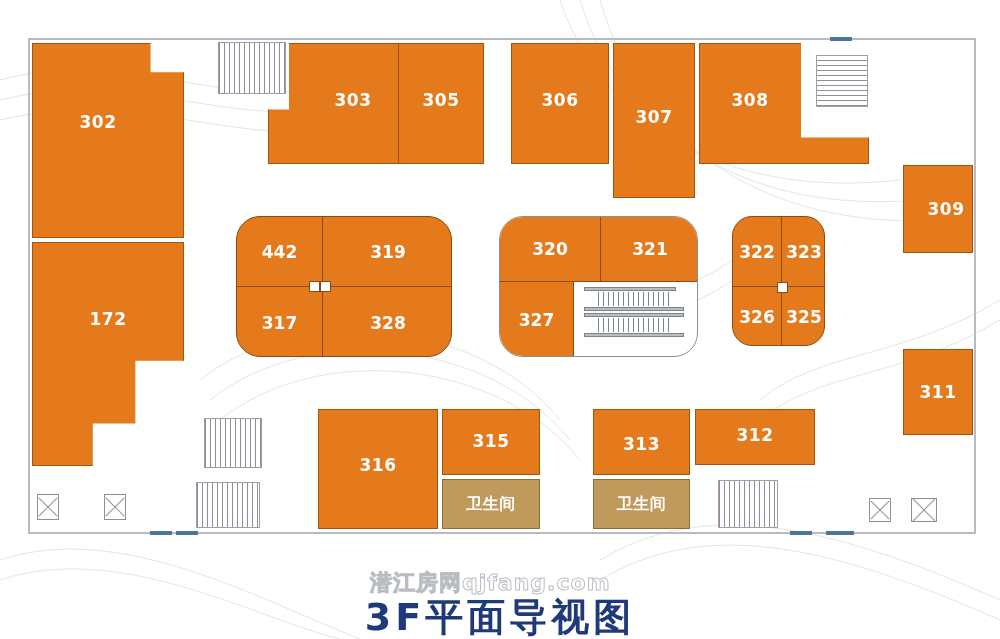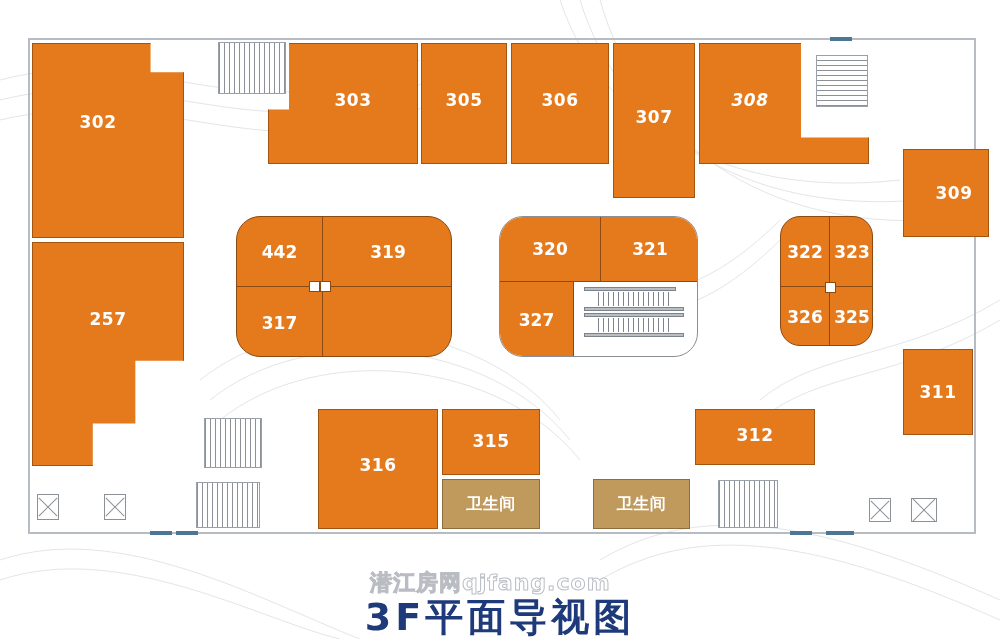--- a/index.html
+++ b/index.html
@@ -58,59 +58,62 @@
   <div class="window" style="left:830px;top:37px;width:22px;"></div>
   <div class="window" style="left:150px;top:531px;width:22px;"></div>
   <div class="window" style="left:176px;top:531px;width:22px;"></div>
   <div class="window" style="left:790px;top:531px;width:22px;"></div>
   <div class="window" style="left:826px;top:531px;width:28px;"></div>
 
   <div class="room" style="left:32px;top:43px;width:152px;height:195px;clip-path:polygon(0 0,78% 0,78% 15%,100% 15%,100% 100%,0 100%);">
     <span style="margin-top:-38px;margin-left:-20px;">302</span>
   </div>
   <div class="room" style="left:32px;top:242px;width:152px;height:224px;clip-path:polygon(0 0,100% 0,100% 53%,68% 53%,68% 81%,40% 81%,40% 100%,0 100%);">
-    <span style="margin-top:-70px;">257</span>
+    <span style="margin-top:-70px;">172</span>
   </div>
 
   <div class="stair" style="left:218px;top:42px;width:68px;height:52px;"></div>
 
   <div class="room" style="left:268px;top:43px;width:150px;height:121px;clip-path:polygon(14% 0,100% 0,100% 100%,0 100%,0 55%,14% 55%);">
     <span style="margin-left:20px;margin-top:-8px;">303</span>
   </div>
-  <div class="room" style="left:421px;top:43px;width:86px;height:121px;">
+  <div class="room" style="left:398px;top:43px;width:86px;height:121px;">
     <span style="margin-top:-8px;">305</span>
   </div>
   <div class="room" style="left:511px;top:43px;width:98px;height:121px;">
     <span style="margin-top:-8px;">306</span>
   </div>
   <div class="room" style="left:613px;top:43px;width:82px;height:155px;">
     <span style="margin-top:-8px;">307</span>
   </div>
   <div class="room" style="left:699px;top:43px;width:170px;height:121px;clip-path:polygon(0 0,60% 0,60% 78%,100% 78%,100% 100%,0 100%);">
-    <span style="margin-left:-68px;margin-top:-8px;font-style:italic;">308</span>
+    <span style="margin-left:-68px;margin-top:-8px;">308</span>
   </div>
 
   <div class="stair h" style="left:816px;top:55px;width:52px;height:52px;"></div>
 
-  <div class="room" style="left:903px;top:149px;width:86px;height:88px;padding-left:16px;">
+  <div class="room" style="left:903px;top:165px;width:70px;height:88px;padding-left:16px;">
     <span>309</span>
   </div>
   <div class="room" style="left:903px;top:349px;width:70px;height:86px;">
     <span>311</span>
   </div>
 
   <div class="island" style="left:236px;top:216px;width:216px;height:141px;border-radius:24px;">
     <div class="cell" style="left:0;top:0;width:86px;height:70px;border-right:1px solid #8a4a12;border-bottom:1px solid #8a4a12;">
         <span>442</span>
       </div>
     <div class="cell" style="left:86px;top:0;width:130px;height:70px;border-bottom:1px solid #8a4a12;">
         <span>319</span>
       </div>
     <div class="cell" style="left:0;top:70px;width:86px;height:71px;border-right:1px solid #8a4a12;">
         <span>317</span>
+      </div>
+    <div class="cell" style="left:86px;top:70px;width:130px;height:71px;">
+        <span>328</span>
       </div>
     <div style="position:absolute;left:72px;top:64px;width:11px;height:11px;background:#fff;border:1px solid #8a4a12;box-sizing:border-box;"></div>
     <div style="position:absolute;left:83px;top:64px;width:11px;height:11px;background:#fff;border:1px solid #8a4a12;box-sizing:border-box;"></div>
   </div>
 
   <div class="island" style="left:499px;top:216px;width:199px;height:141px;border-radius:24px;background:#ffffff;border-color:#8a8f96;">
     <div class="cell" style="left:0;top:0;width:101px;height:65px;background:#e47a1c;border-right:1px solid #8a4a12;border-bottom:1px solid #8a4a12;align-items:center;">
         <span>320</span>
       </div>
     <div class="cell" style="left:101px;top:0;width:98px;height:65px;background:#e47a1c;border-bottom:1px solid #8a4a12;">
@@ -122,21 +125,21 @@
     <div class="escalator" style="left:76px;top:70px;width:118px;height:62px;">
       <div class="esc-bar" style="left:8px;top:0;width:92px;"></div>
       <div class="esc-steps" style="left:22px;top:5px;width:72px;height:14px;"></div>
       <div class="esc-bar" style="left:8px;top:20px;width:100px;"></div>
       <div class="esc-bar" style="left:8px;top:26px;width:100px;"></div>
       <div class="esc-steps" style="left:22px;top:31px;width:72px;height:14px;"></div>
       <div class="esc-bar" style="left:8px;top:46px;width:100px;"></div>
     </div>
   </div>
 
-  <div class="island" style="left:780px;top:216px;width:93px;height:130px;border-radius:20px;text-align:right;">
+  <div class="island" style="left:732px;top:216px;width:93px;height:130px;border-radius:20px;text-align:right;">
     <div class="cell" style="left:0;top:0;width:49px;height:70px;border-right:1px solid #8a4a12;border-bottom:1px solid #8a4a12;">
         <span>322</span>
       </div>
     <div class="cell" style="left:49px;top:0;width:44px;height:70px;border-bottom:1px solid #8a4a12;">
         <span>323</span>
       </div>
     <div class="cell" style="left:0;top:70px;width:49px;height:60px;border-right:1px solid #8a4a12;">
         <span>326</span>
       </div>
     <div class="cell" style="left:49px;top:70px;width:44px;height:60px;">
@@ -152,20 +155,23 @@
 
   <div class="room" style="left:318px;top:409px;width:120px;height:120px;">
     <span style="margin-top:-8px;">316</span>
   </div>
   <div class="room" style="left:442px;top:409px;width:98px;height:66px;">
     <span style="margin-top:-2px;">315</span>
   </div>
   <div class="room wc" style="left:442px;top:479px;width:98px;height:50px;">
     <span>卫生间</span>
   </div>
+  <div class="room" style="left:593px;top:409px;width:97px;height:66px;">
+    <span style="margin-top:4px;">313</span>
+  </div>
   <div class="room wc" style="left:593px;top:479px;width:97px;height:50px;">
     <span>卫生间</span>
   </div>
   <div class="room" style="left:695px;top:409px;width:120px;height:56px;">
     <span style="margin-top:-4px;">312</span>
   </div>
 
   <div class="stair" style="left:718px;top:480px;width:60px;height:48px;"></div>
   <div class="elev" style="left:869px;top:498px;width:22px;height:24px;"></div>
   <div class="elev" style="left:911px;top:498px;width:26px;height:24px;"></div>

